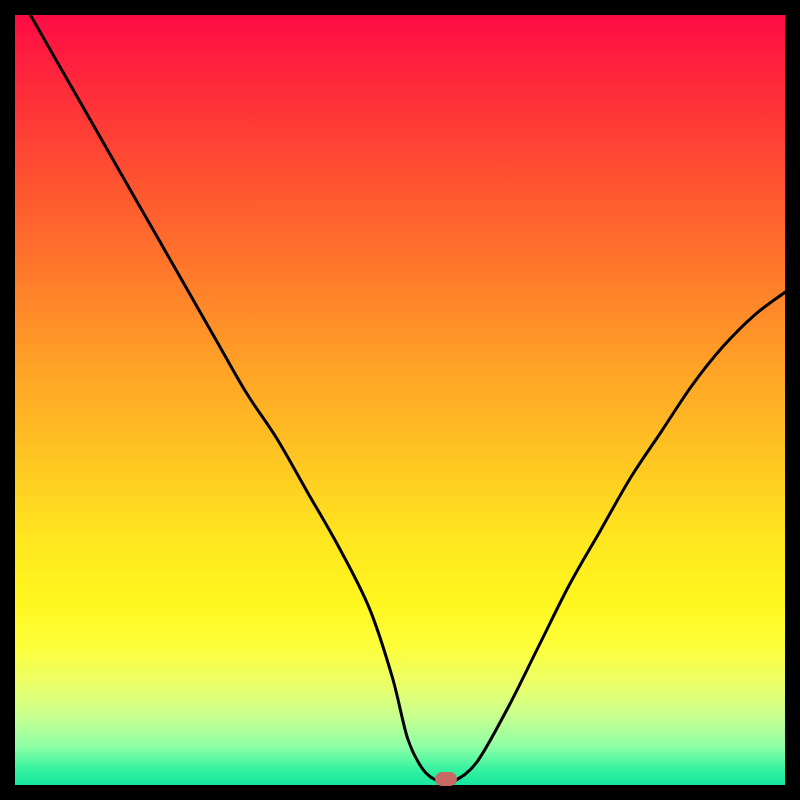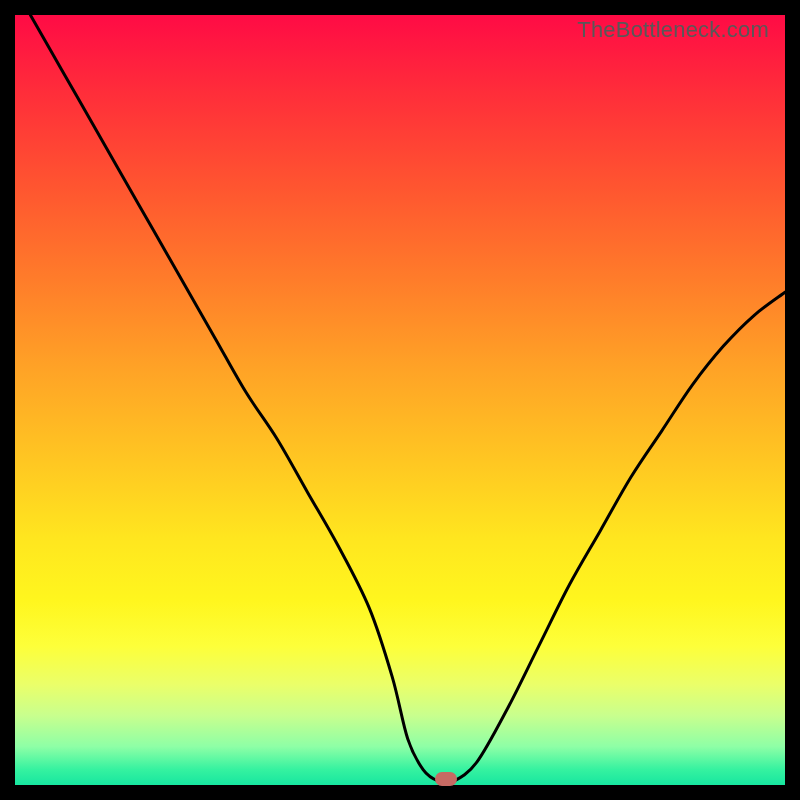--- a/index.html
+++ b/index.html
@@ -64,21 +64,20 @@
     background: #c76a63;
     transform: translate(-50%, -50%);
   }
 </style>
 </head>
 <body>
 
 <div class="frame">
   <div class="plot-area">
 
-    <div class="watermark">TheBottleneck.com</div>
 
     <svg class="curve" viewBox="0 0 770 770" preserveAspectRatio="none">
       <path fill="none" stroke="#000" stroke-width="3.0" stroke-linecap="round" d="M 15.4 0.0 C 20.5 9.0, 35.9 35.9, 46.2 53.9 C 56.5 71.9, 66.7 89.8, 77.0 107.8 C 87.3 125.8, 97.5 143.7, 107.8 161.7 C 118.1 179.7, 128.3 197.6, 138.6 215.6 C 148.9 233.6, 159.1 251.5, 169.4 269.5 C 179.7 287.5, 189.9 305.4, 200.2 323.4 C 210.5 341.4, 220.7 360.6, 231.0 377.3 C 241.3 394.0, 251.5 406.8, 261.8 423.5 C 272.1 440.2, 282.3 459.4, 292.6 477.4 C 302.9 495.4, 313.1 512.0, 323.4 531.3 C 333.7 550.5, 345.2 571.1, 354.2 592.9 C 363.2 614.7, 370.9 640.4, 377.3 662.2 C 383.7 684.0, 387.6 708.4, 392.7 723.8 C 397.8 739.2, 403.0 747.5, 408.1 754.6 C 413.2 761.7, 418.4 764.2, 423.5 766.1 C 428.6 768.1, 432.5 769.4, 438.9 766.1 C 445.3 762.9, 453.0 759.1, 462.0 746.9 C 471.0 734.7, 482.5 712.3, 492.8 693.0 C 503.1 673.8, 513.3 651.9, 523.6 631.4 C 533.9 610.9, 544.1 589.0, 554.4 569.8 C 564.7 550.5, 574.9 533.9, 585.2 515.9 C 595.5 497.9, 605.7 478.7, 616.0 462.0 C 626.3 445.3, 636.5 431.2, 646.8 415.8 C 657.1 400.4, 667.3 383.7, 677.6 369.6 C 687.9 355.5, 698.1 342.7, 708.4 331.1 C 718.7 319.6, 728.9 309.3, 739.2 300.3 C 749.5 291.3, 764.9 281.1, 770.0 277.2" id="curvePath"></path>
     </svg>
 
     <div class="marker" id="marker" style="left: 431.2px; top: 763.84px;"></div>
 
   </div>
 </div>
 

